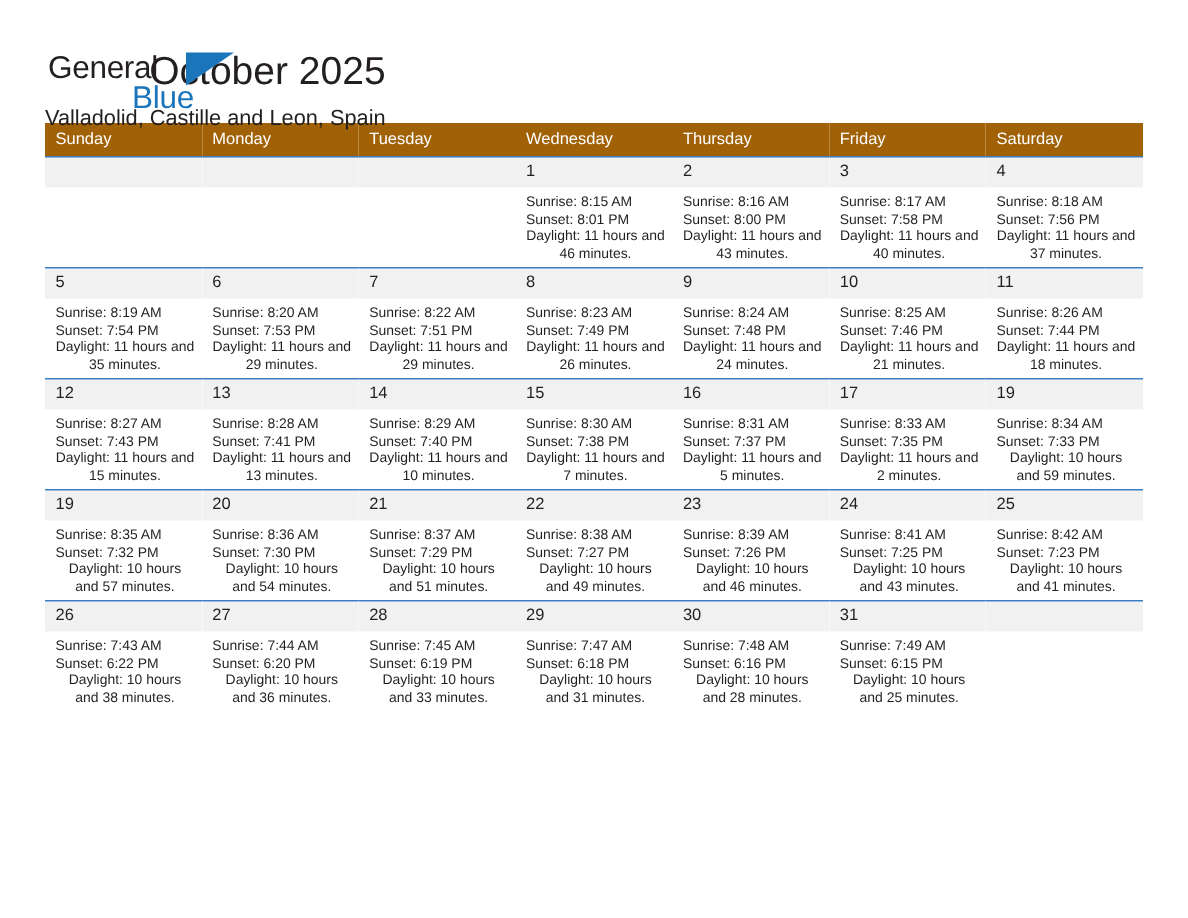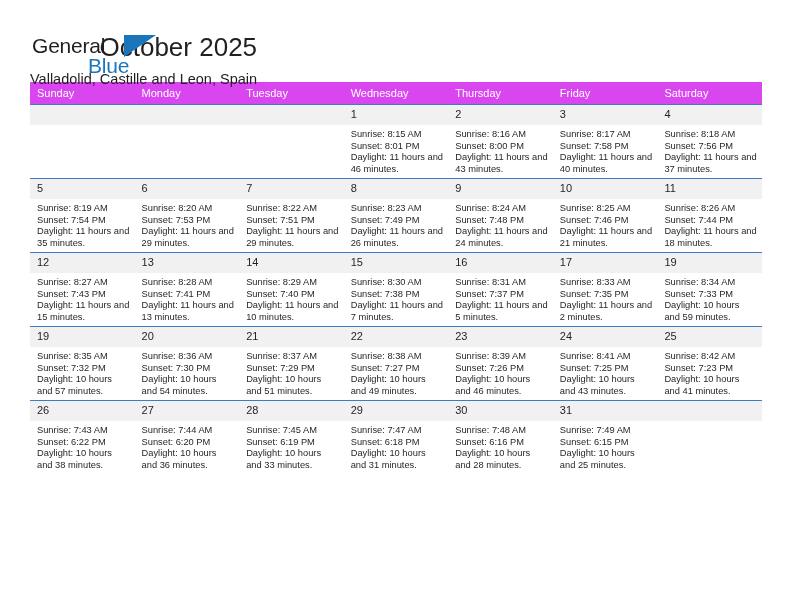--- a/index.html
+++ b/index.html
@@ -85,21 +85,21 @@
   }
 
   
   .calendar {
     margin-top: 10px;
     width: 732px;
     border-collapse: collapse;
     table-layout: fixed;
   }
   .calendar th {
-    background: #d946ef;
+    background: #a16207;
     color: #ffffff;
     font-size: 11px;
     font-weight: normal;
     text-align: left;
     padding: 5px 0 5px 7px;
     height: 11px;
     line-height: 12px;
   }
   .calendar td {
     vertical-align: top;
@@ -126,20 +126,21 @@
     padding: 4px 5px 0 7px;
     font-size: 9.3px;
     line-height: 11.6px;
     color: #231f20;
   }
   .info div {
     white-space: nowrap;
   }
   .info .daylight-wrap {
     white-space: normal;
+    text-align: center;
   }
 </style>
 </head>
 <body>
 
 <div class="page">
 
   <div class="header">
 
     <div class="brand">

